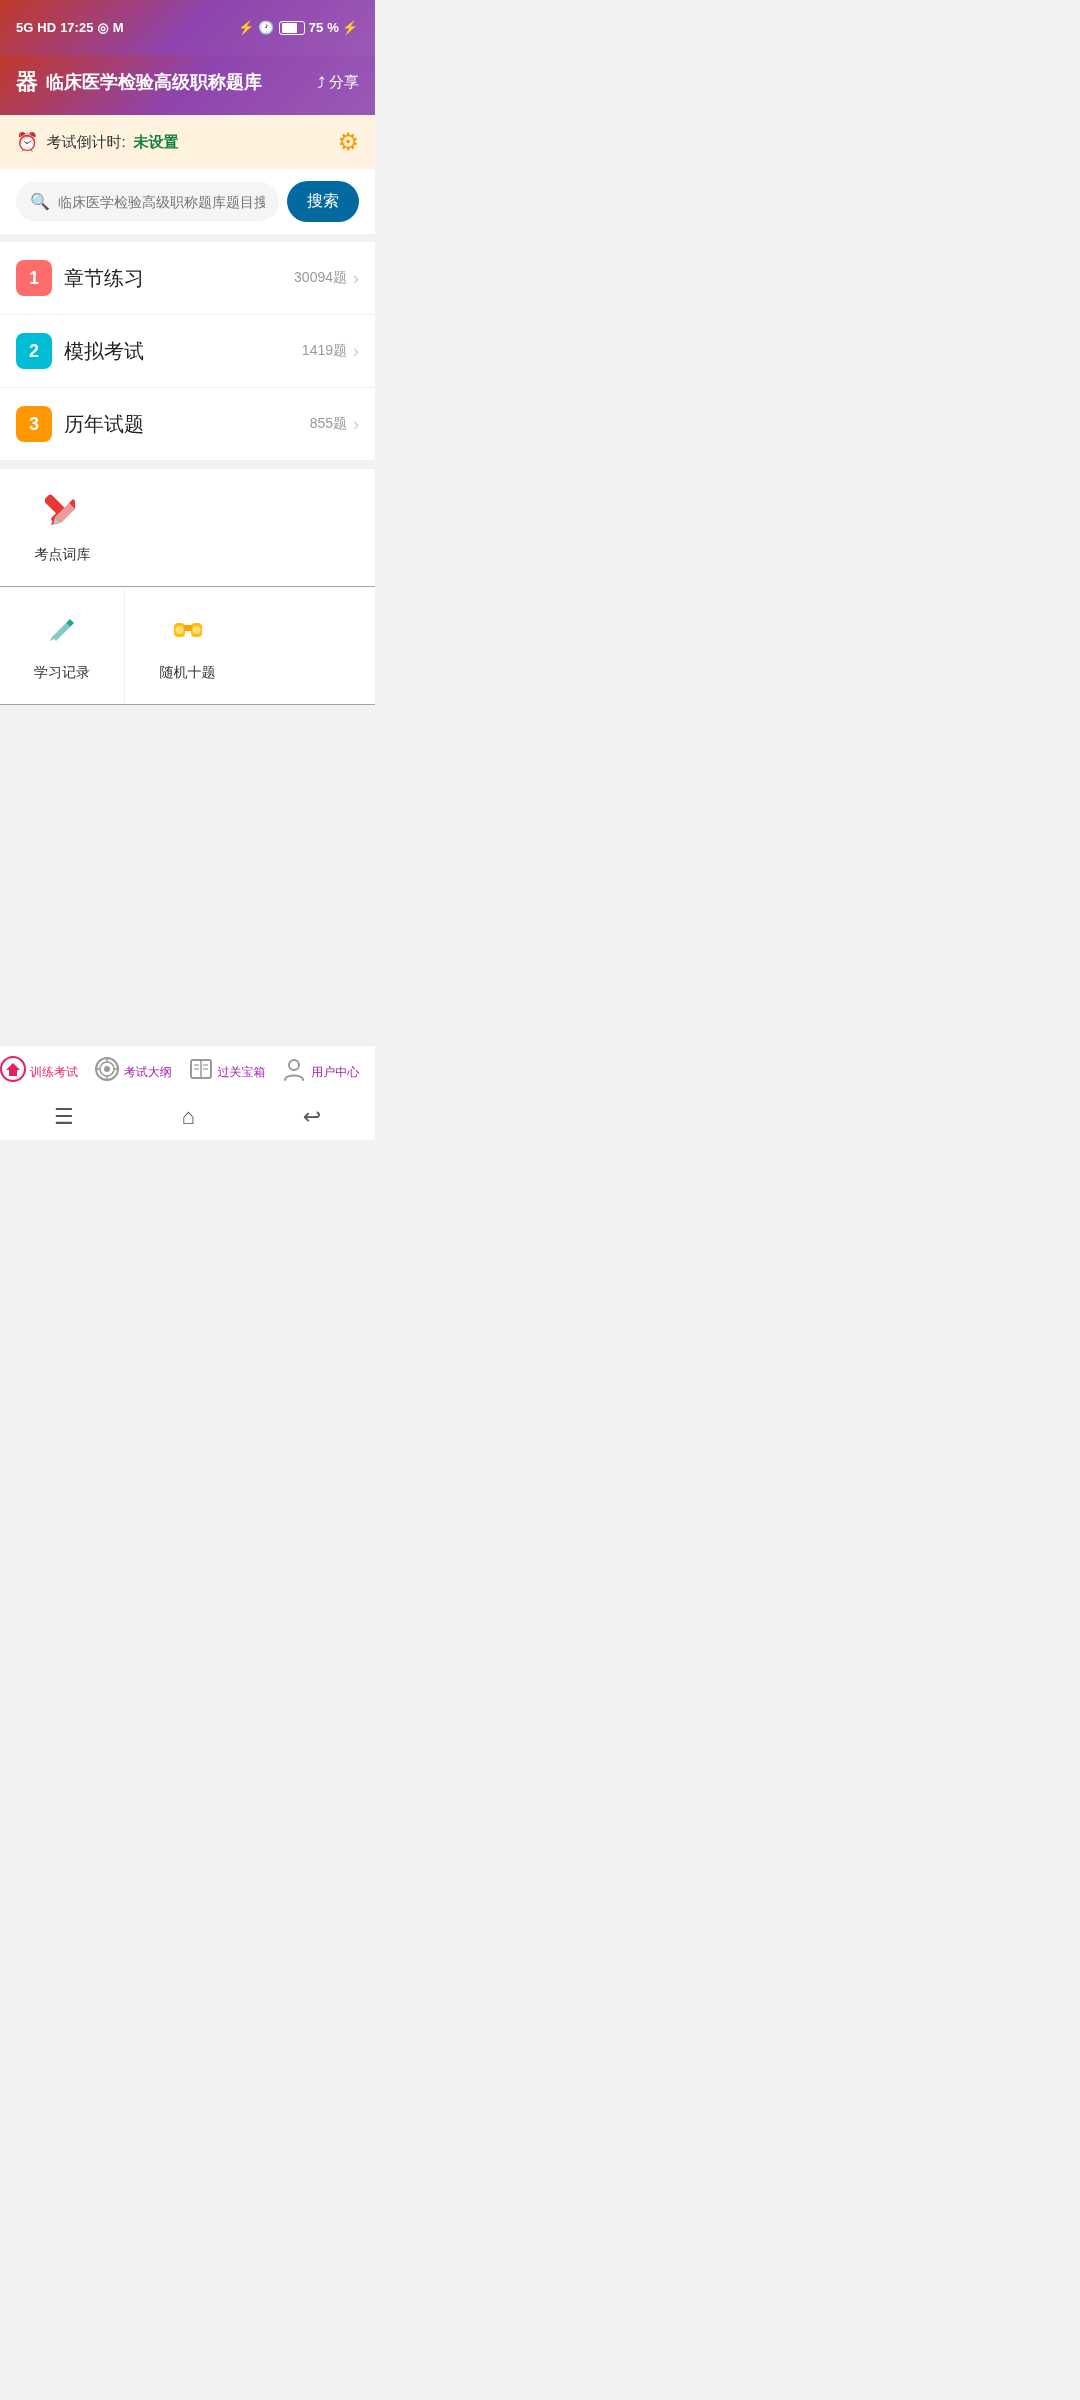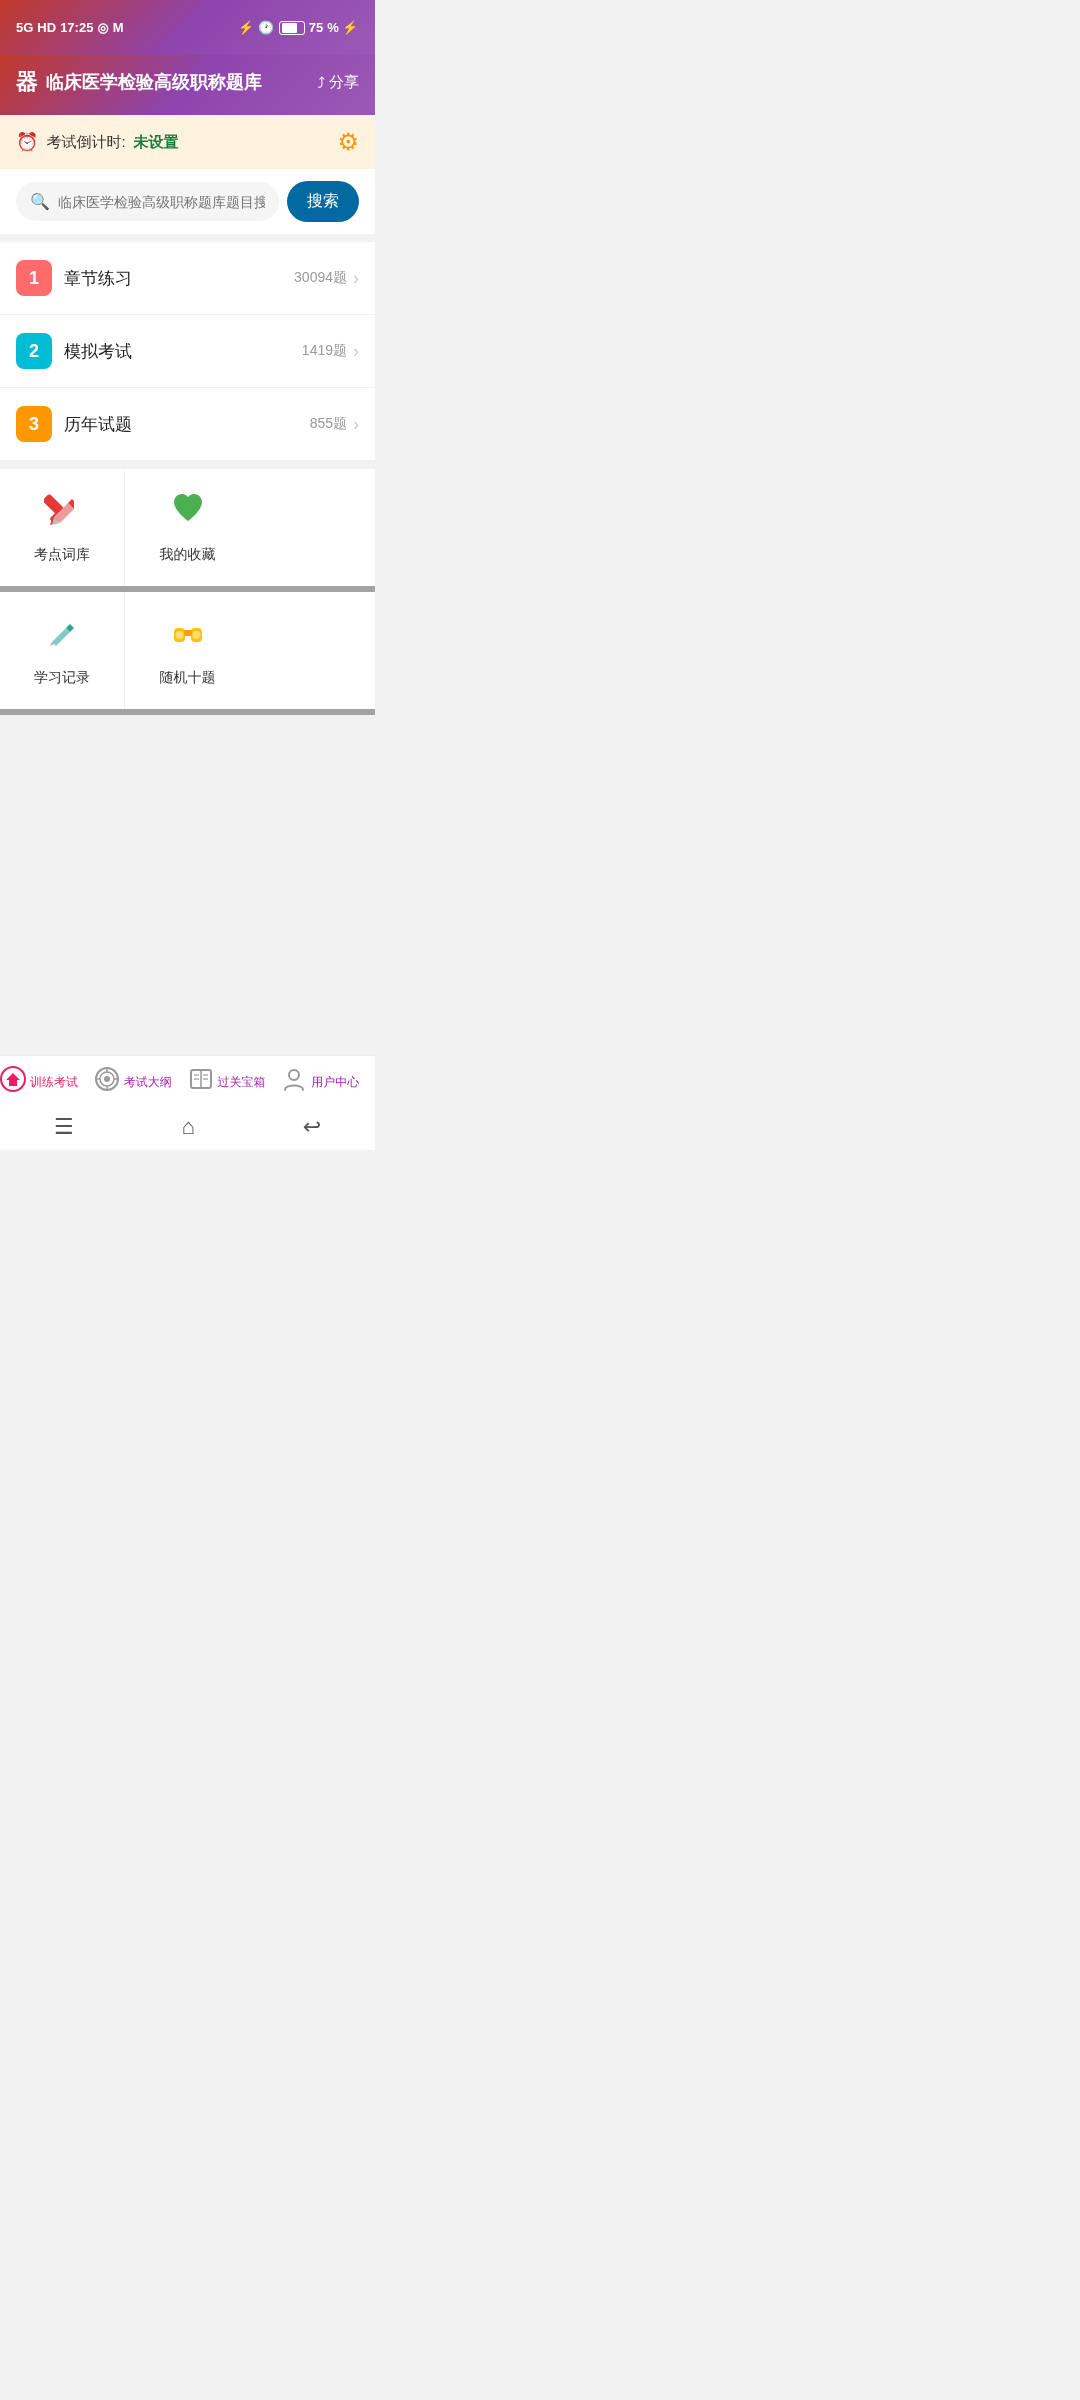--- a/index.html
+++ b/index.html
@@ -152,21 +152,21 @@
       font-size: 18px;
       font-weight: 700;
       margin-right: 12px;
       flex-shrink: 0;
     }
     .num-red { background: #ff6b6b; }
     .num-cyan { background: #00bcd4; }
     .num-orange { background: #ff9800; }
     .category-name {
       flex: 1;
-      font-size: 17px;
+      font-size: 20px;
       color: #222;
       font-weight: 500;
     }
     .category-count {
       font-size: 14px;
       color: #999;
       margin-right: 6px;
     }
     .chevron {
       color: #ccc;
@@ -174,21 +174,21 @@
     }
 
     
     .grid-section {
       background: white;
       margin-top: 8px;
     }
     .grid-row {
       display: grid;
       grid-template-columns: 1fr 1fr 1fr;
-      border-bottom: 6px solid #a3a3a3;
+      border-bottom: 1px solid #a3a3a3;
     }
     .grid-item {
       display: flex;
       flex-direction: column;
       align-items: center;
       justify-content: center;
       padding: 22px 10px;
       border-right: 1px solid #f0f0f0;
       cursor: pointer;
     }
@@ -328,28 +328,20 @@
           <rect x="6" y="24" width="10" height="8" rx="2" fill="#e53935" transform="rotate(-45 18 18) translate(-4 -8)"></rect>
           <polygon points="8,28 12,32 6,34" fill="#e53935"></polygon>
           <rect x="10" y="4" width="10" height="24" rx="3" fill="#e53935" transform="rotate(-45 18 18) translate(0 -6)"></rect>
 
           <path d="M10 26 L24 12 L30 18 L16 32 Z" fill="#ef9a9a"></path>
           <path d="M24 12 L28 8 L30 10 L30 18 Z" fill="#e53935"></path>
           <path d="M10 26 L8 34 L16 32 Z" fill="#bdbdbd"></path>
         </svg>
       </div>
       <span class="grid-label">考点词库</span>
-    </div>
-    <div class="grid-item">
-      <div class="grid-icon">
-        <svg width="36" height="36" viewBox="0 0 36 36">
-          <path d="M18 30 C18 30 4 20 4 11 C4 6.6 7.6 3 12 3 C14.6 3 16.9 4.3 18 6.3 C19.1 4.3 21.4 3 24 3 C28.4 3 32 6.6 32 11 C32 20 18 30 18 30 Z" fill="#4caf50"></path>
-        </svg>
-      </div>
-      <span class="grid-label">我的收藏</span>
     </div>
   </div>
 
   <div class="grid-row">
     <div class="grid-item">
       <div class="grid-icon">
         <svg width="36" height="36" viewBox="0 0 36 36">
           <path d="M8 28 L22 14 L26 18 L12 32 Z" fill="#80cbc4"></path>
           <path d="M22 14 L26 10 L30 14 L26 18 Z" fill="#26a69a"></path>
           <path d="M8 28 L6 32 L10 30 Z" fill="#aaa"></path>

